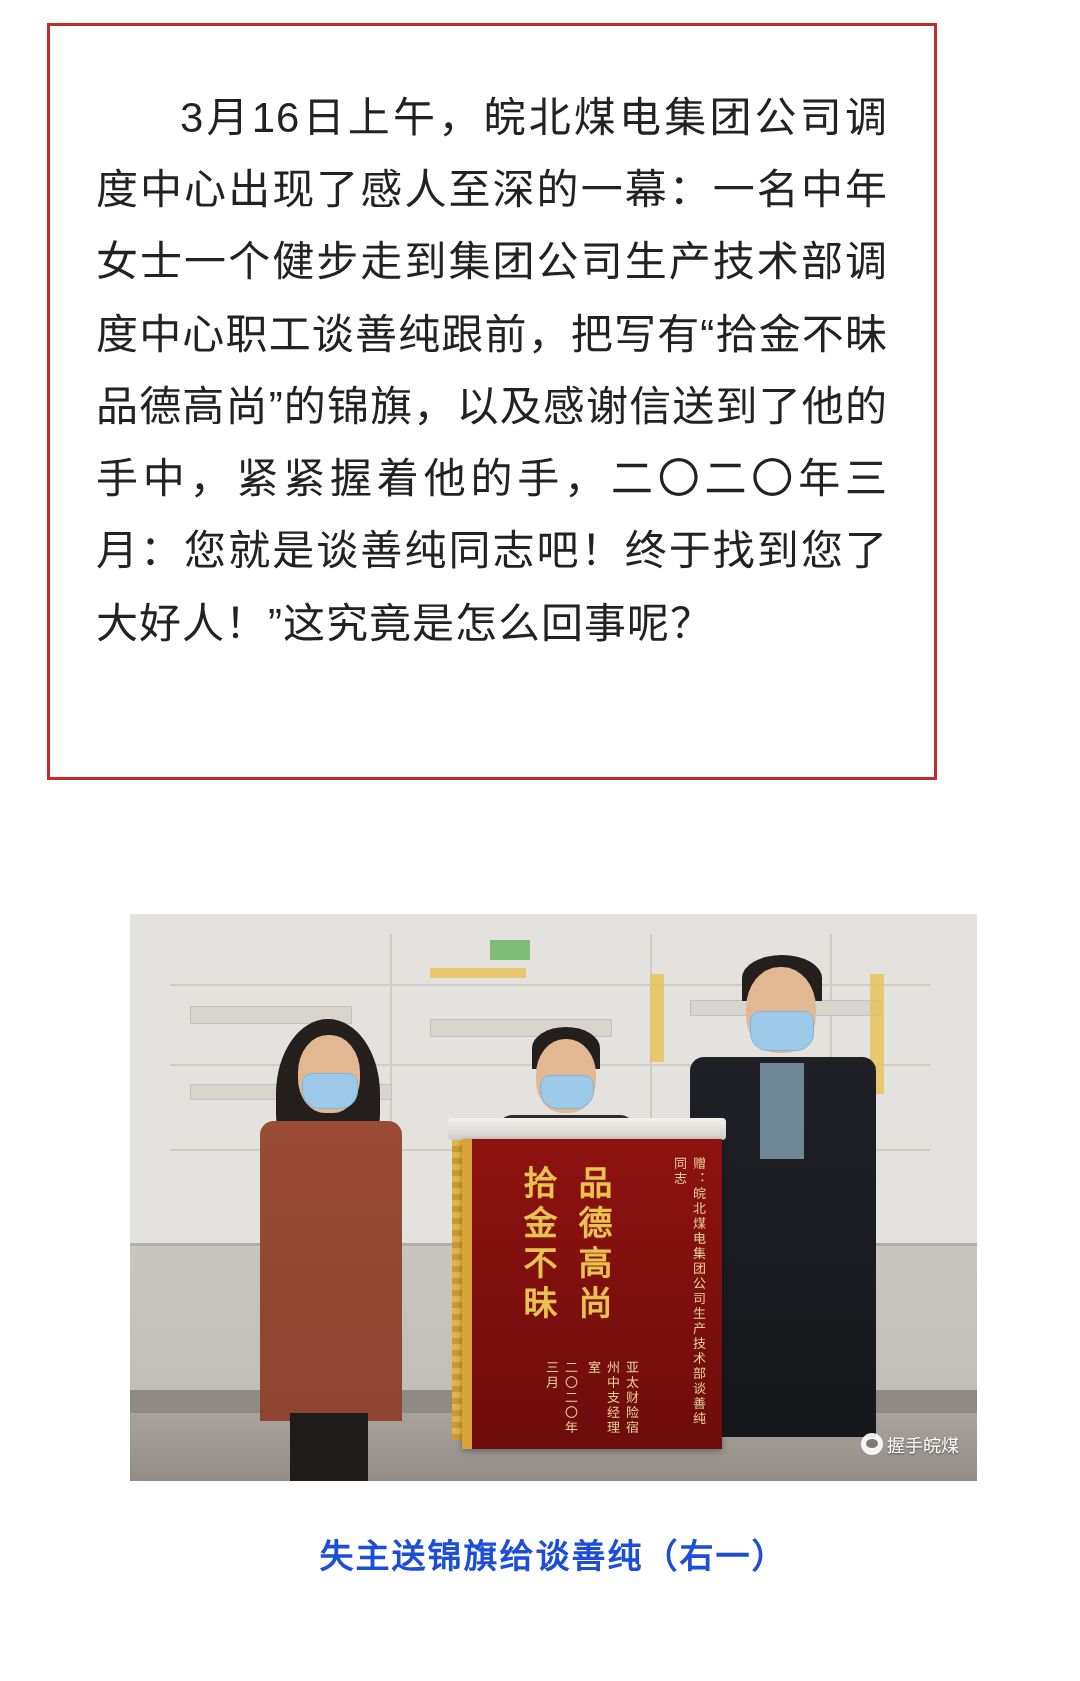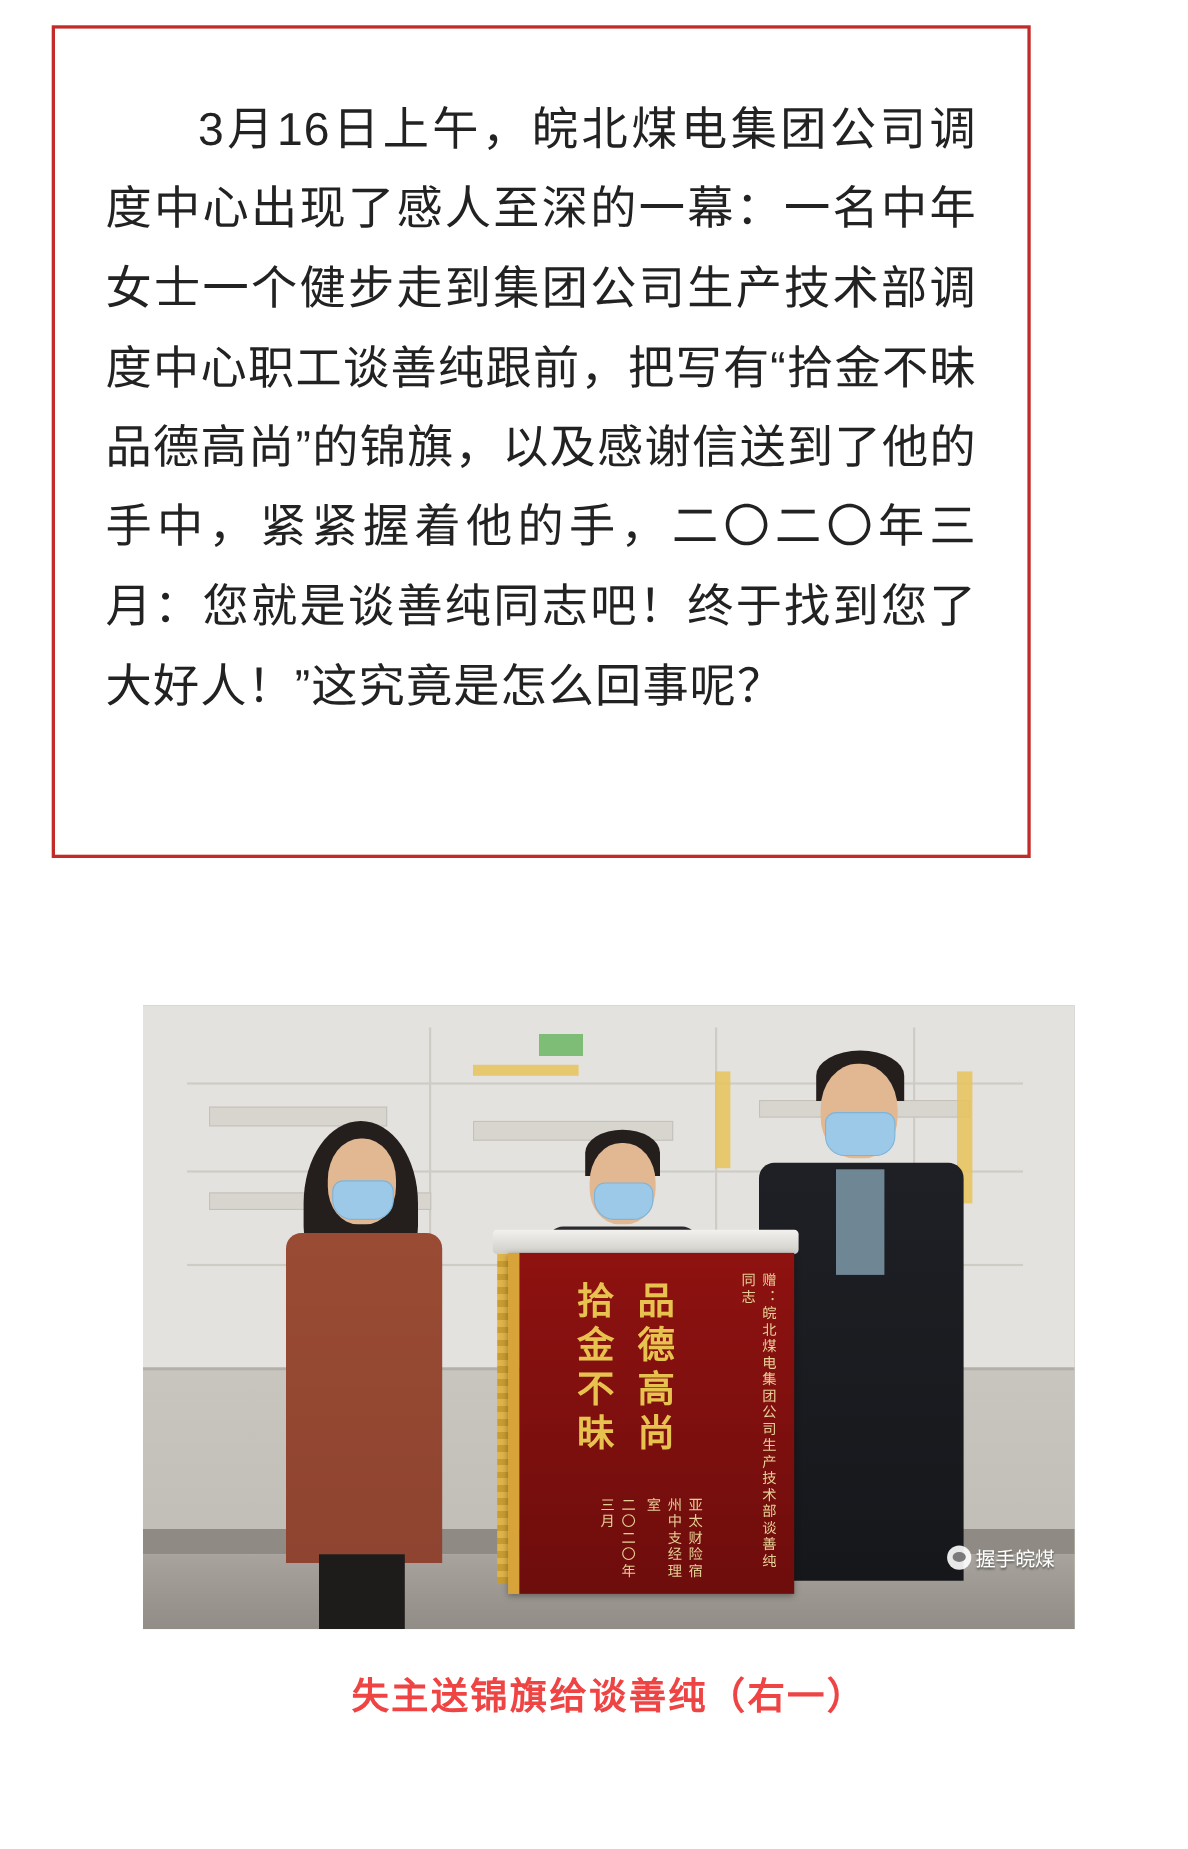--- a/index.html
+++ b/index.html
@@ -213,21 +213,21 @@
     bottom: 10px;
     display: flex;
     gap: 4px;
     height: 78px;
   }
 
   
   .watermark {
     position: absolute;
     right: 18px;
-    bottom: 52px;
+    bottom: 24px;
     display: flex;
     align-items: center;
     gap: 4px;
     color: #ffffff;
     font-size: 18px;
     text-shadow: 0 1px 2px rgba(0,0,0,.5);
   }
   .wm-circle {
     width: 22px;
     height: 22px;
@@ -238,23 +238,23 @@
   .wm-circle::before {
     content: "";
     position: absolute;
     left: 5px; top: 6px;
     width: 12px; height: 9px;
     border-radius: 50%;
     background: #7a7a7a;
   }
 
   .photo-caption {
-    margin-top: 34px;
+    margin-top: 48px;
     text-align: center;
-    color: #ef4444;
+    color: #1d4ed8;
     font-size: 34px;
     font-weight: 700;
     letter-spacing: 2px;
   }
 </style>
 </head>
 <body>
 
 <div class="article-card">
   <div class="article-body">

